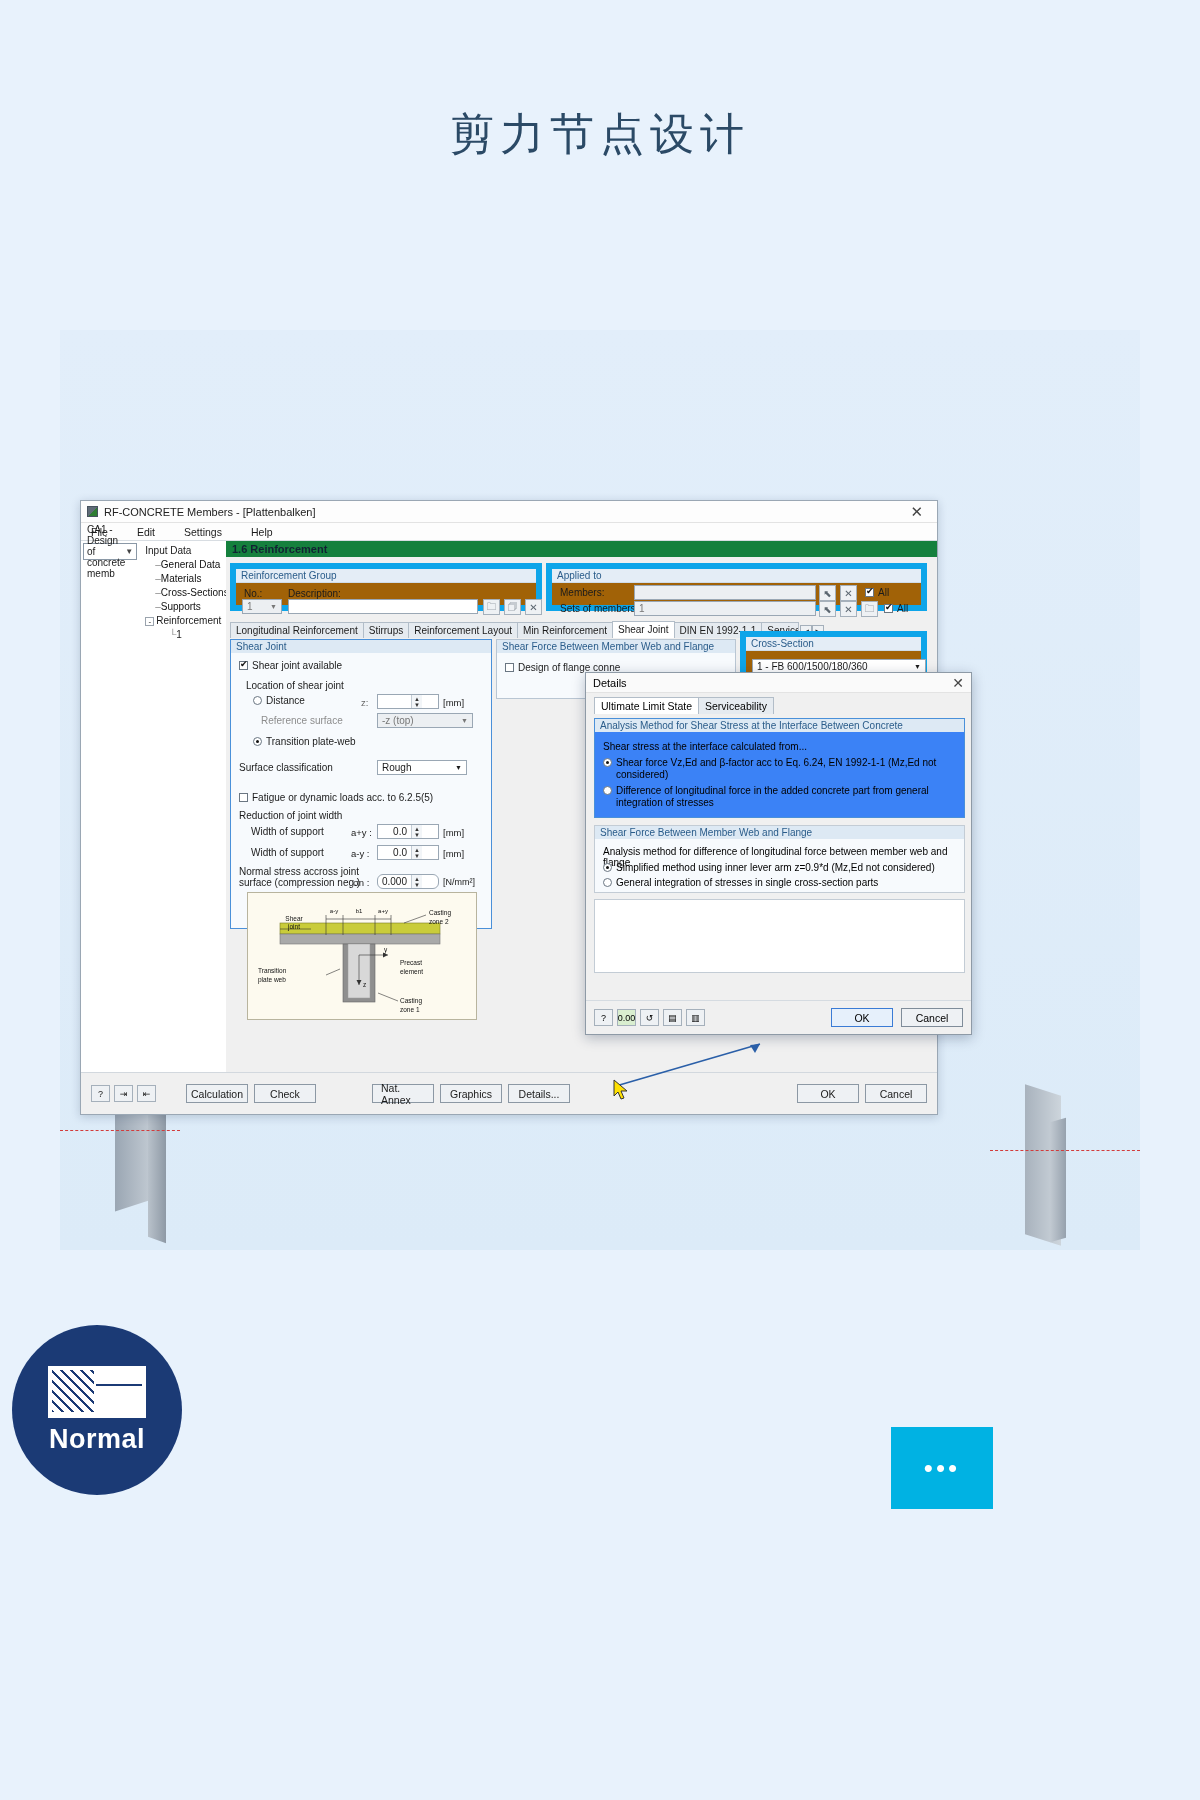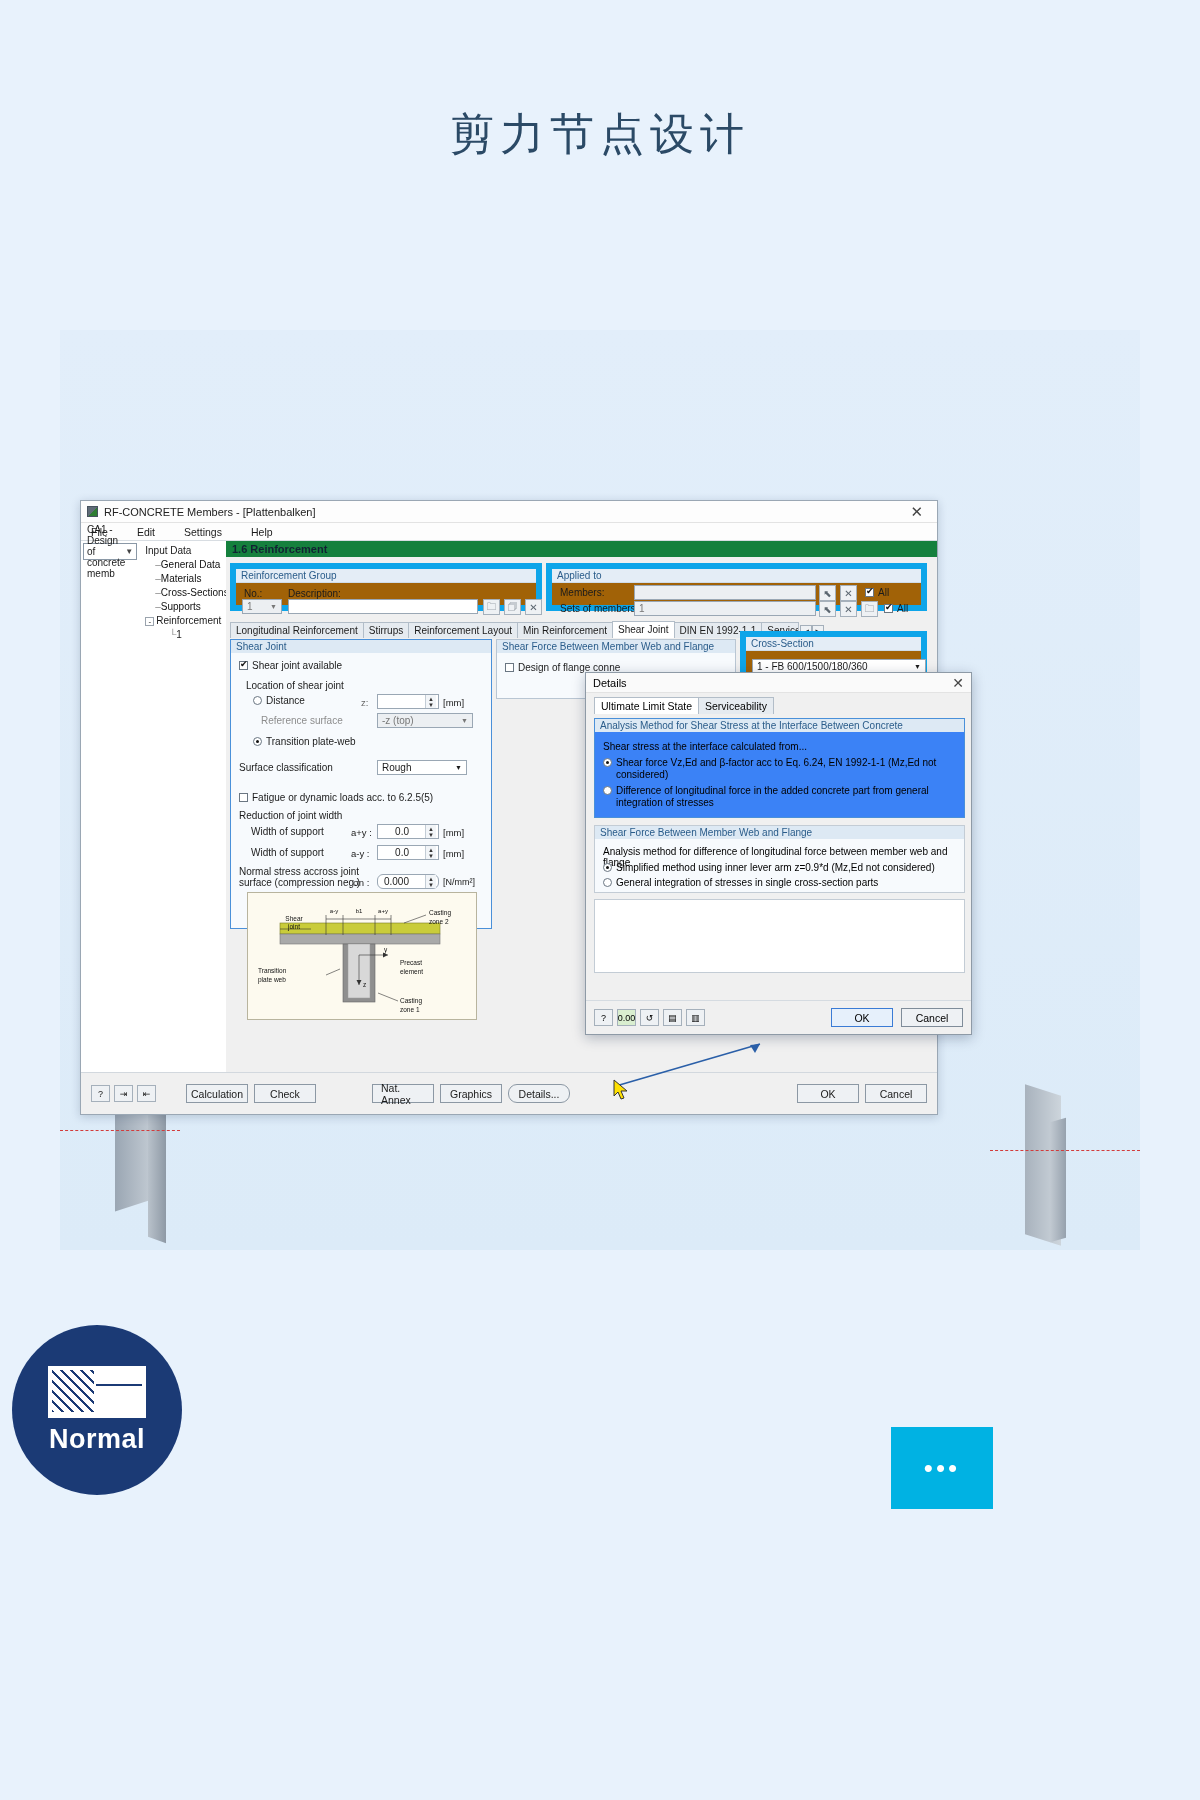--- a/index.html
+++ b/index.html
@@ -79,21 +79,21 @@
   .btnsm{ width:17px;height:16px;border:1px solid #a5b0bb;background:#eef1f4;
     display:inline-flex;align-items:center;justify-content:center;font-size:10px;color:#5b6670;}
   .chk{ width:9px;height:9px;border:1px solid #6a7682;background:#fff;
     display:inline-block;vertical-align:-1px;margin-right:4px;position:relative;}
   .chk.on:after{ content:"\2714"; position:absolute; left:0px; top:-3px; font-size:9px; color:#111;}
   .rad{ width:9px;height:9px;border:1px solid #6a7682;border-radius:50%;background:#fff;
     display:inline-block;vertical-align:-1px;margin-right:4px;position:relative;}
   .rad.on:after{ content:""; position:absolute;left:2px;top:2px;width:3px;height:3px;
     border-radius:50%;background:#111;}
   .spin{ border:1px solid #9aa7b4;background:#fff;height:15px;display:flex;align-items:center;
-    justify-content:flex-end;font-size:10px;padding-right:2px;position:relative;gap:12px;}
+    justify-content:flex-end;font-size:10px;padding-right:16px;position:relative;}
   .spin .ar{ width:11px;height:100%;border-left:1px solid #c3ccd5;background:#f2f5f8;
     display:flex;flex-direction:column;justify-content:center;align-items:center;
     font-size:6px;line-height:6px;color:#333;margin-left:4px;}
 
   
   .tabrow{ position:absolute; display:flex; align-items:flex-end; font-size:10px;}
   .tab{ border:1px solid #b2bdc8; border-bottom:none; background:#e6ebf0;
     padding:2px 5px 2px; margin-right:-1px; color:#1b1b1b;}
   .tab.active{ background:#fff; font-weight:normal; padding-bottom:3px; position:relative; z-index:2;}
   .tabnav{ display:flex; margin-left:2px;}
@@ -391,21 +391,21 @@
   </div>
 
   <div class="win-foot">
     <div class="ficon">?</div>
     <div class="ficon">⇥</div>
     <div class="ficon">⇤</div>
     <div class="fbtn" style="margin-left:26px;width:62px;">Calculation</div>
     <div class="fbtn" style="margin-left:6px;width:62px;">Check</div>
     <div class="fbtn" style="margin-left:56px;width:62px;">Nat. Annex</div>
     <div class="fbtn" style="margin-left:6px;width:62px;">Graphics</div>
-    <div class="fbtn" style="margin-left:6px;width:62px;border-radius:9px;">Details...</div>
+    <div class="fbtn" style="margin-left:6px;width:62px;">Details...</div>
     <div class="fbtn" style="margin-left:auto;width:62px;">OK</div>
     <div class="fbtn" style="margin-left:6px;width:62px;">Cancel</div>
   </div>
 </div>
 
 <div class="dlg">
   <div class="dlg-title">
     <span>Details</span>
     <span class="x">✕</span>
   </div>

